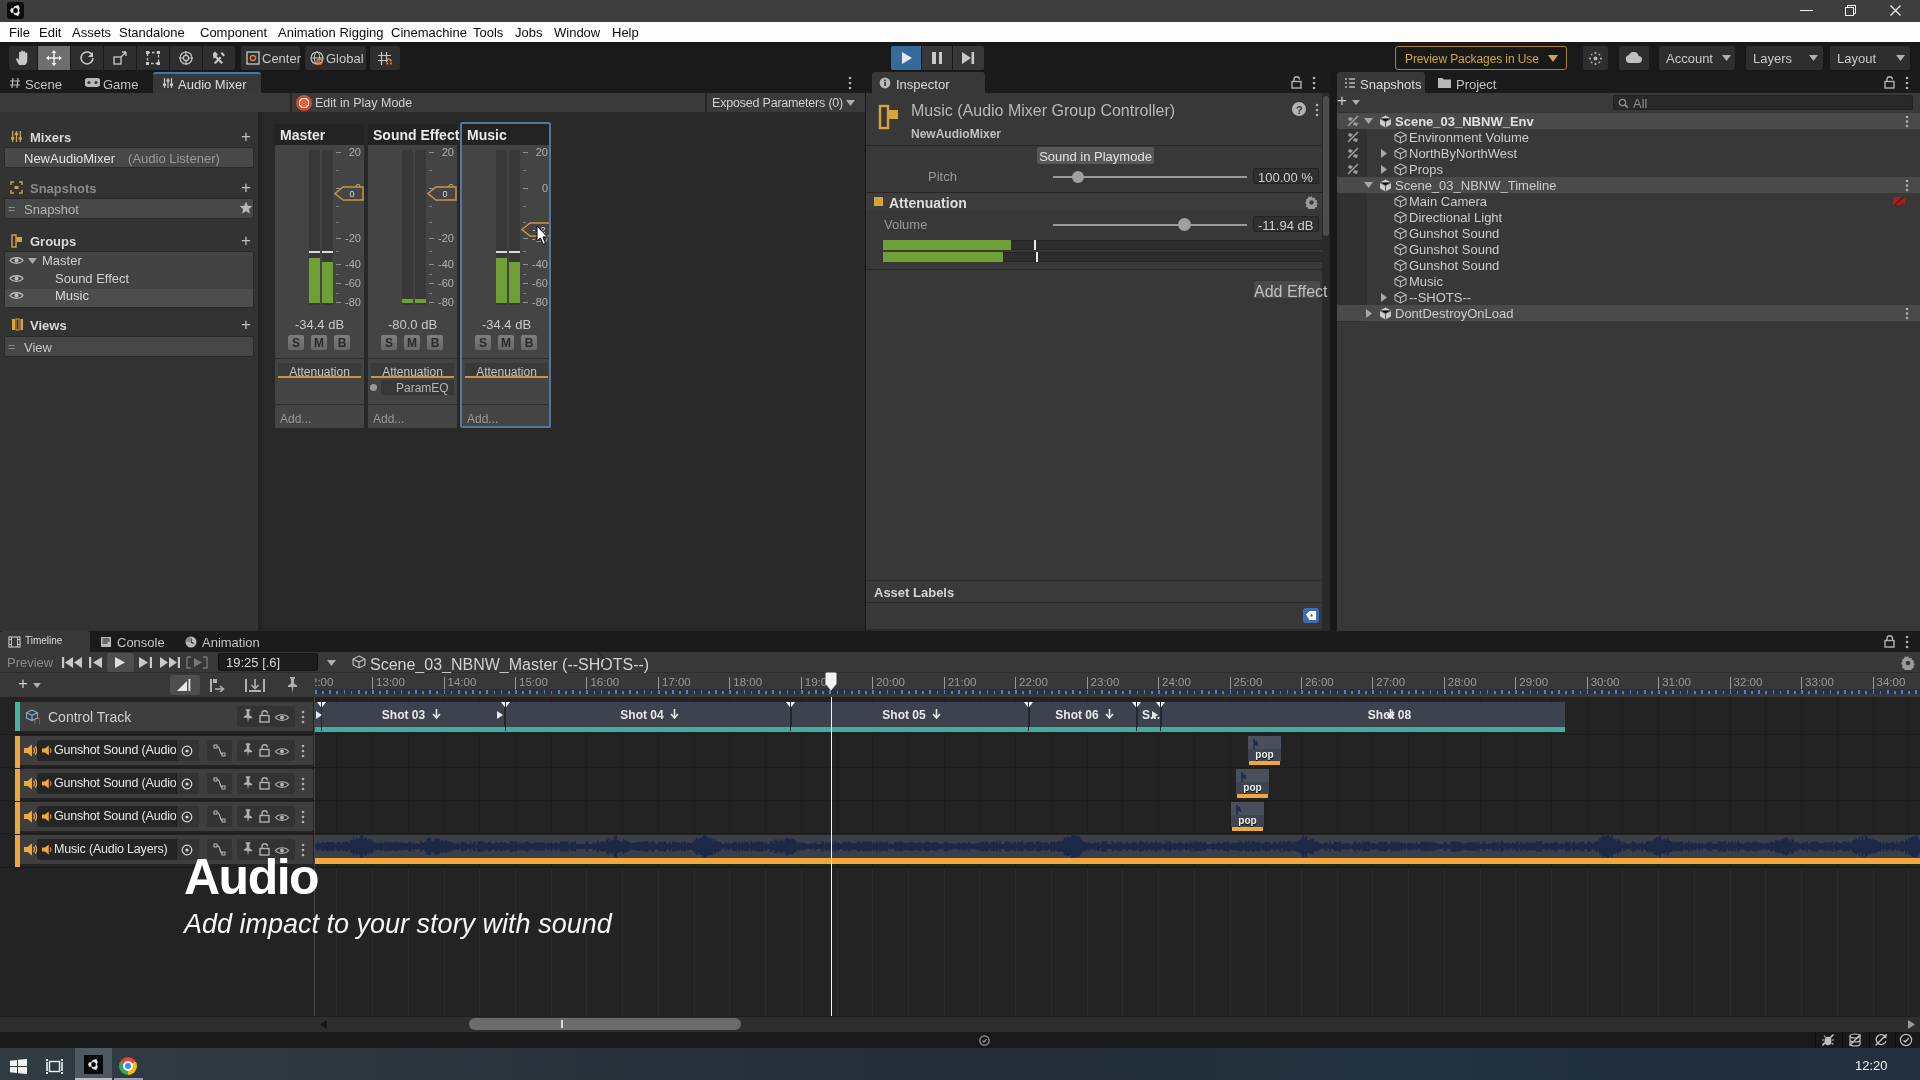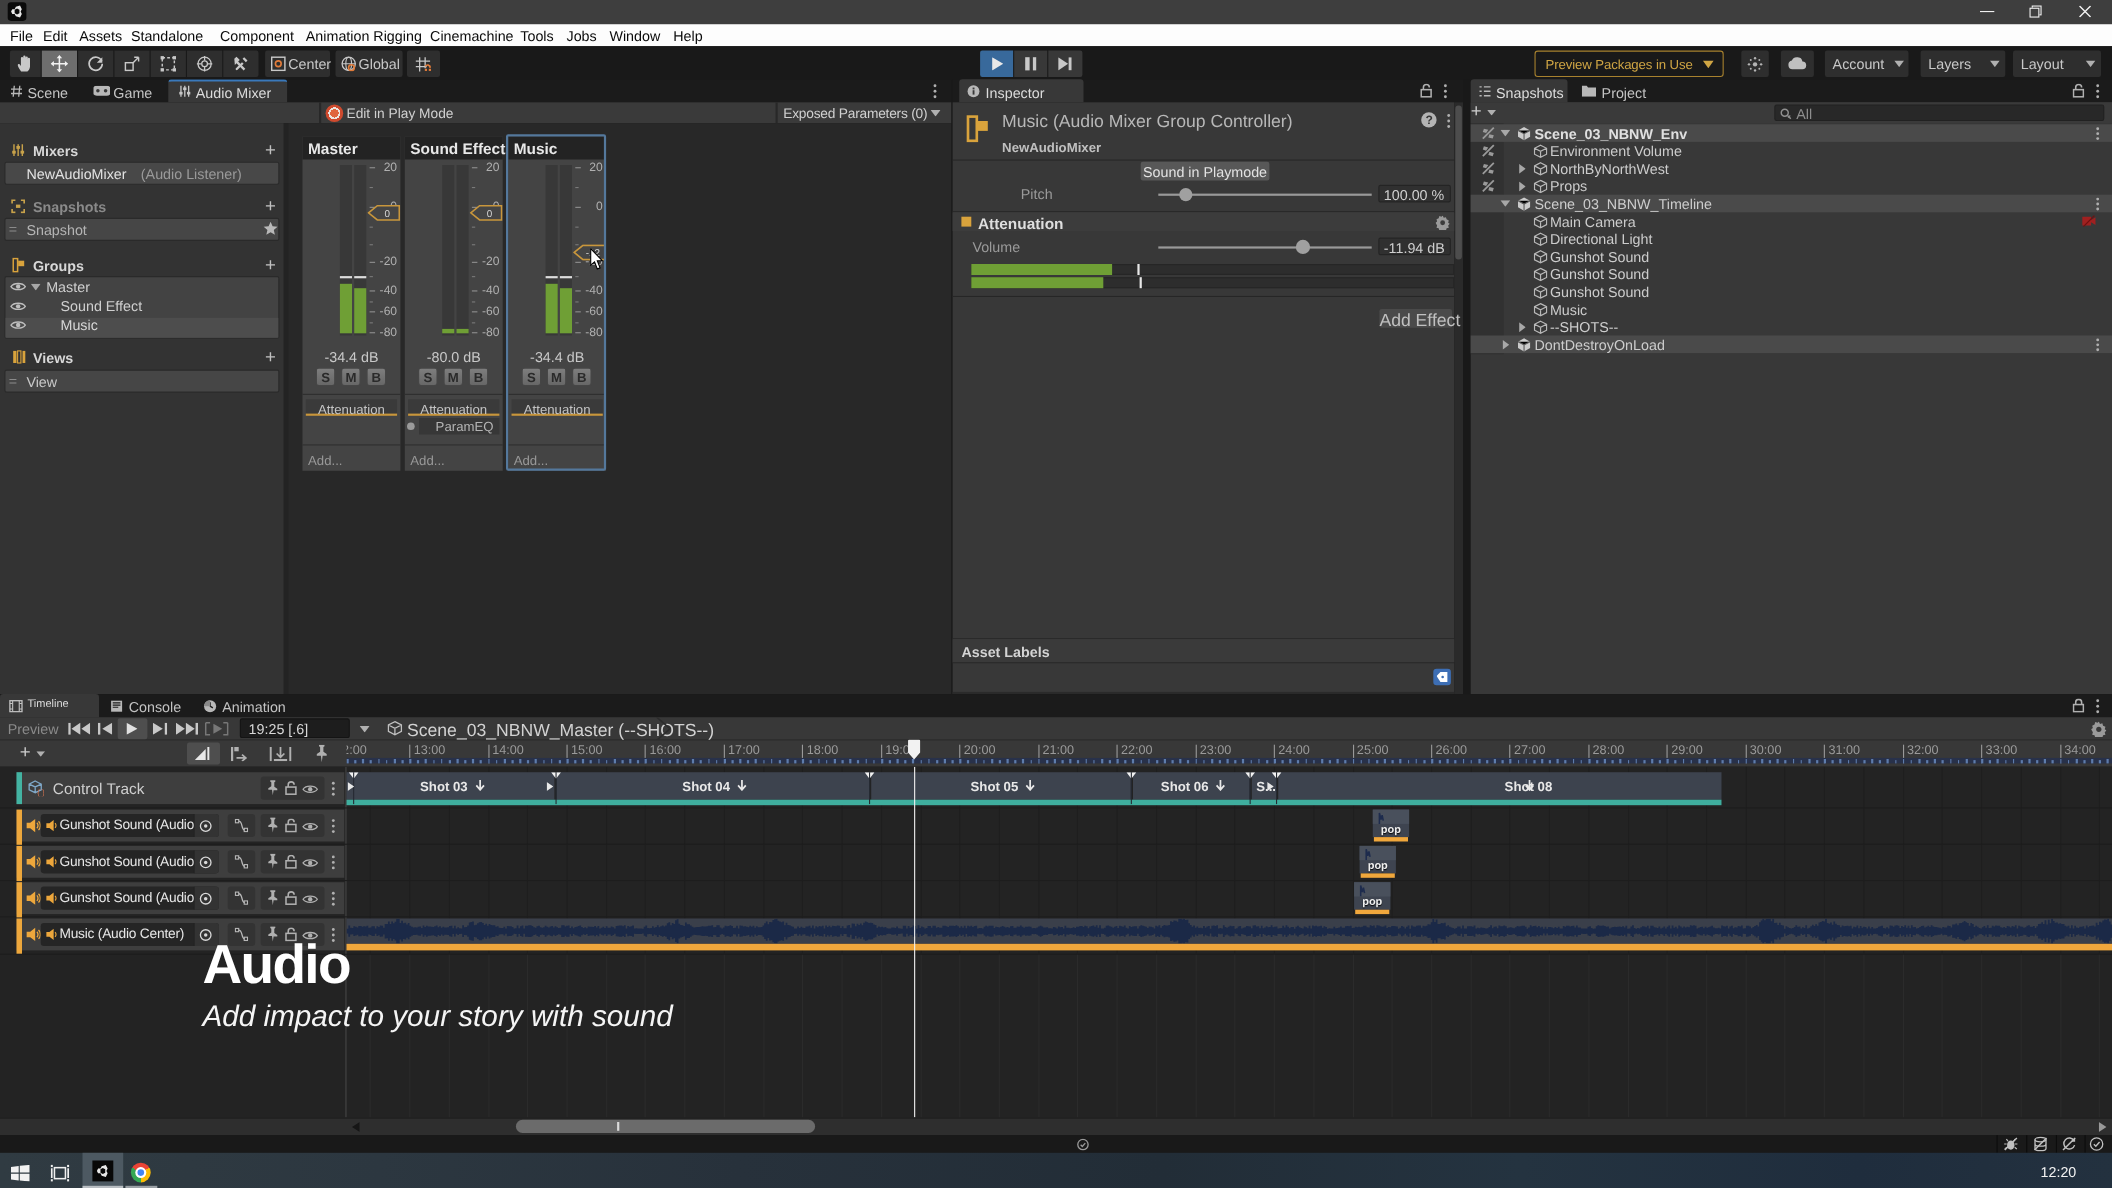--- a/index.html
+++ b/index.html
@@ -1380,21 +1380,21 @@
           <div class="abs" style="left:15px;top:138px;width:4.5px;height:32px;background:#eda73c;"></div>
           <svg class="ic" style="left:24px;top:146px" width="13" height="13" viewBox="0 0 13 13">
             <path fill="#eda73c" d="M0 4 h3.5 L8 0.5 v12 L3.5 9 H0z"></path>
             <path d="M9.5 4 a3.5 3.5 0 0 1 0 5 M11 2.5 a5.5 5.5 0 0 1 0 8" stroke="#eda73c" stroke-width="1.2" fill="none"></path>
           </svg>
           <div class="abs" style="left:37px;top:142px;width:162px;height:21px;background:#252525;border-radius:3px;"></div>
           <svg class="ic" style="left:42px;top:147px" width="11" height="11" viewBox="0 0 13 13">
             <path fill="#eda73c" d="M0 4 h3.5 L8 0.5 v12 L3.5 9 H0z"></path>
             <path d="M9.5 4 a3.5 3.5 0 0 1 0 5" stroke="#eda73c" stroke-width="1.2" fill="none"></path>
           </svg>
-          <div class="txt" style="left:54px;top:145px;font-size:12.5px;letter-spacing:-0.2px;color:#e6e6e6;">Music (Audio Center)</div>
+          <div class="txt" style="left:54px;top:145px;font-size:12.5px;letter-spacing:-0.2px;color:#e6e6e6;">Music (Audio Layers)</div>
           <div class="abs" style="left:176px;top:142px;width:23px;height:21px;background:#333333;border-radius:0 3px 3px 0;border-left:1px solid #1f1f1f;"></div>
           <svg class="ic" style="left:181px;top:147px" width="12" height="12" viewBox="0 0 12 12">
             <circle cx="6" cy="6" r="4.8" fill="none" stroke="#d8d8d8" stroke-width="1.2"></circle>
             <circle cx="6" cy="6" r="1.6" fill="#d8d8d8"></circle>
           </svg>
           <div class="abs" style="left:207px;top:142px;width:25px;height:21px;background:#333333;border-radius:3px;"></div>
           <svg class="ic" style="left:213px;top:146px" width="13" height="13" viewBox="0 0 13 13">
             <rect x="1" y="1" width="3" height="3" fill="none" stroke="#b8b8b8" stroke-width="1"></rect>
             <rect x="9" y="9" width="3" height="3" fill="none" stroke="#b8b8b8" stroke-width="1"></rect>
             <path d="M4 2.5 C8 2.5 6 10.5 9.5 10.5" stroke="#b8b8b8" stroke-width="1.2" fill="none"></path>

